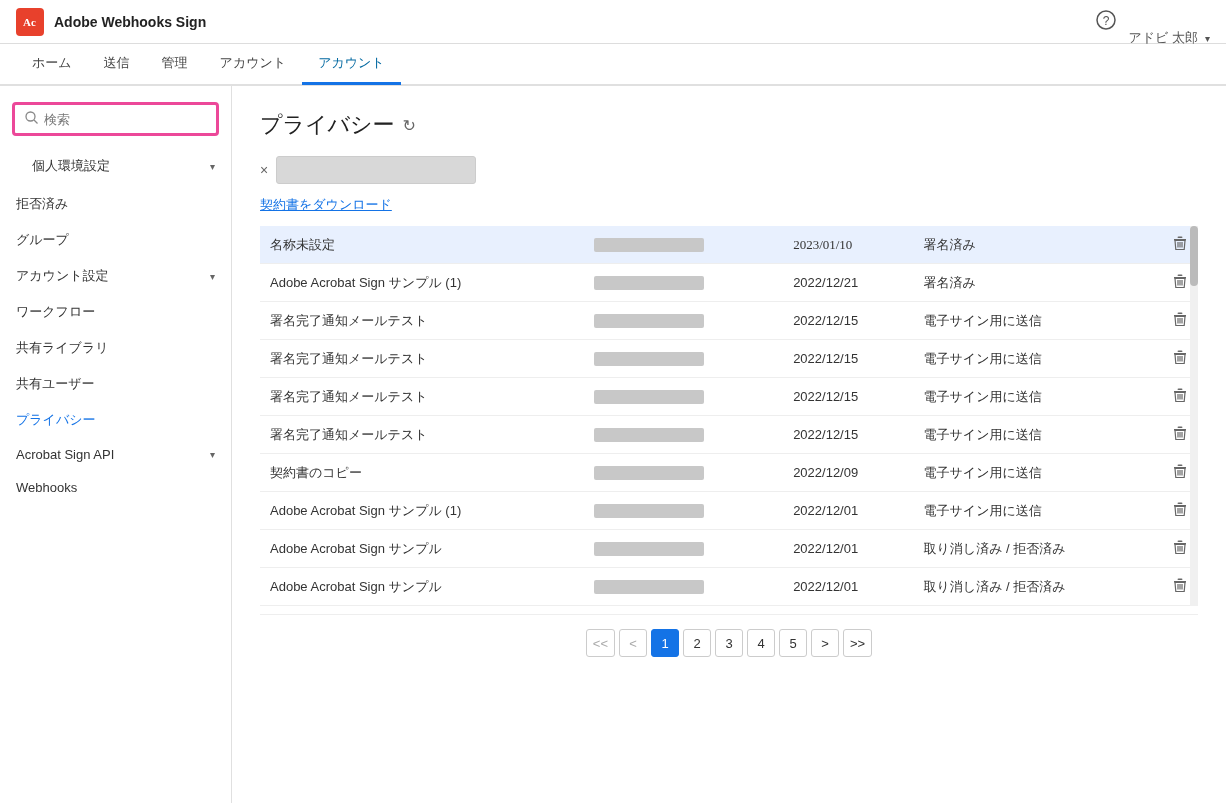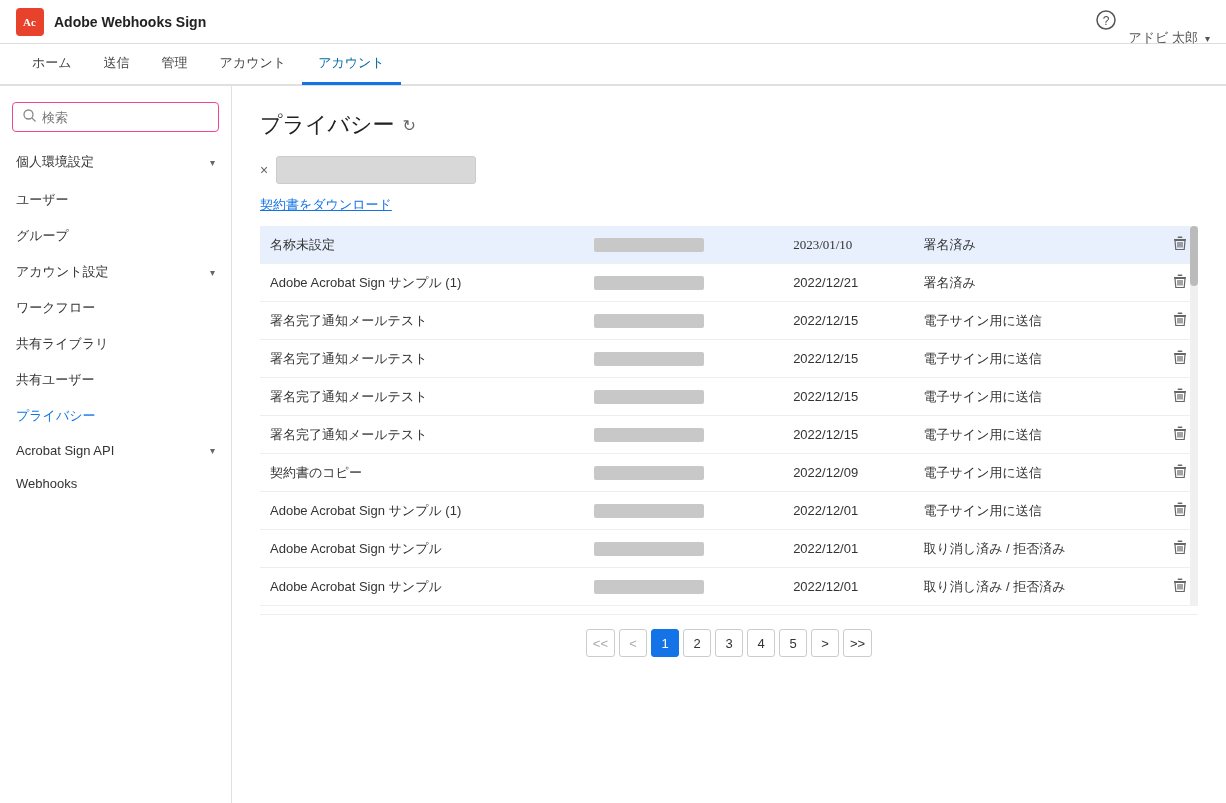--- a/index.html
+++ b/index.html
@@ -36,26 +36,26 @@
     #layout { display: flex; height: calc(803px - 44px - 42px); }
 
     
     #sidebar {
       width: 232px; min-width: 232px; border-right: 1px solid #e0e0e0;
       overflow-y: auto; padding: 12px 0;
     }
     #search-box {
       display: flex; align-items: center; gap: 6px;
       margin: 4px 12px 12px; padding: 6px 10px;
-      border: 1px solid #ec4899; border-radius: 4px; background: #fff;
+      border: 3px solid #ec4899; border-radius: 4px; background: #fff;
     }
     #search-icon { color: #888; font-size: 13px; }
     #search-input { border: none; outline: none; font-size: 13px; width: 100%; background: transparent; }
 
-    .sidebar-group { margin-bottom: 2px; }
+    .sidebar-group { margin-bottom: 2px; padding-left: 16px; }
     .sidebar-item {
       display: flex; align-items: center; justify-content: space-between;
       padding: 9px 16px; cursor: pointer; font-size: 13px; color: #333;
     }
     .sidebar-item.active { color: #1473e6; font-weight: 500; }
     .sidebar-item .chevron { font-size: 10px; color: #666; }
 
     
     #main {
       flex: 1; overflow-y: auto; padding: 24px 28px 16px;
@@ -150,21 +150,21 @@
       <input id="search-input" style="border: none; outline: none; font-size: 13px; width: 100%; background: transparent;" placeholder="検索">
     </div>
 
     <div class="sidebar-group">
       <div class="sidebar-item">
         <span>個人環境設定</span>
         <span class="chevron">▾</span>
       </div>
     </div>
     <div class="sidebar-item">
-      <span>ユーザー</span>
+      <span>拒否済み</span>
     </div>
     <div class="sidebar-item">
       <span>グループ</span>
     </div>
     <div class="sidebar-item">
       <span>アカウント設定</span>
       <span class="chevron">▾</span>
     </div>
     <div class="sidebar-item">
       <span>ワークフロー</span>

